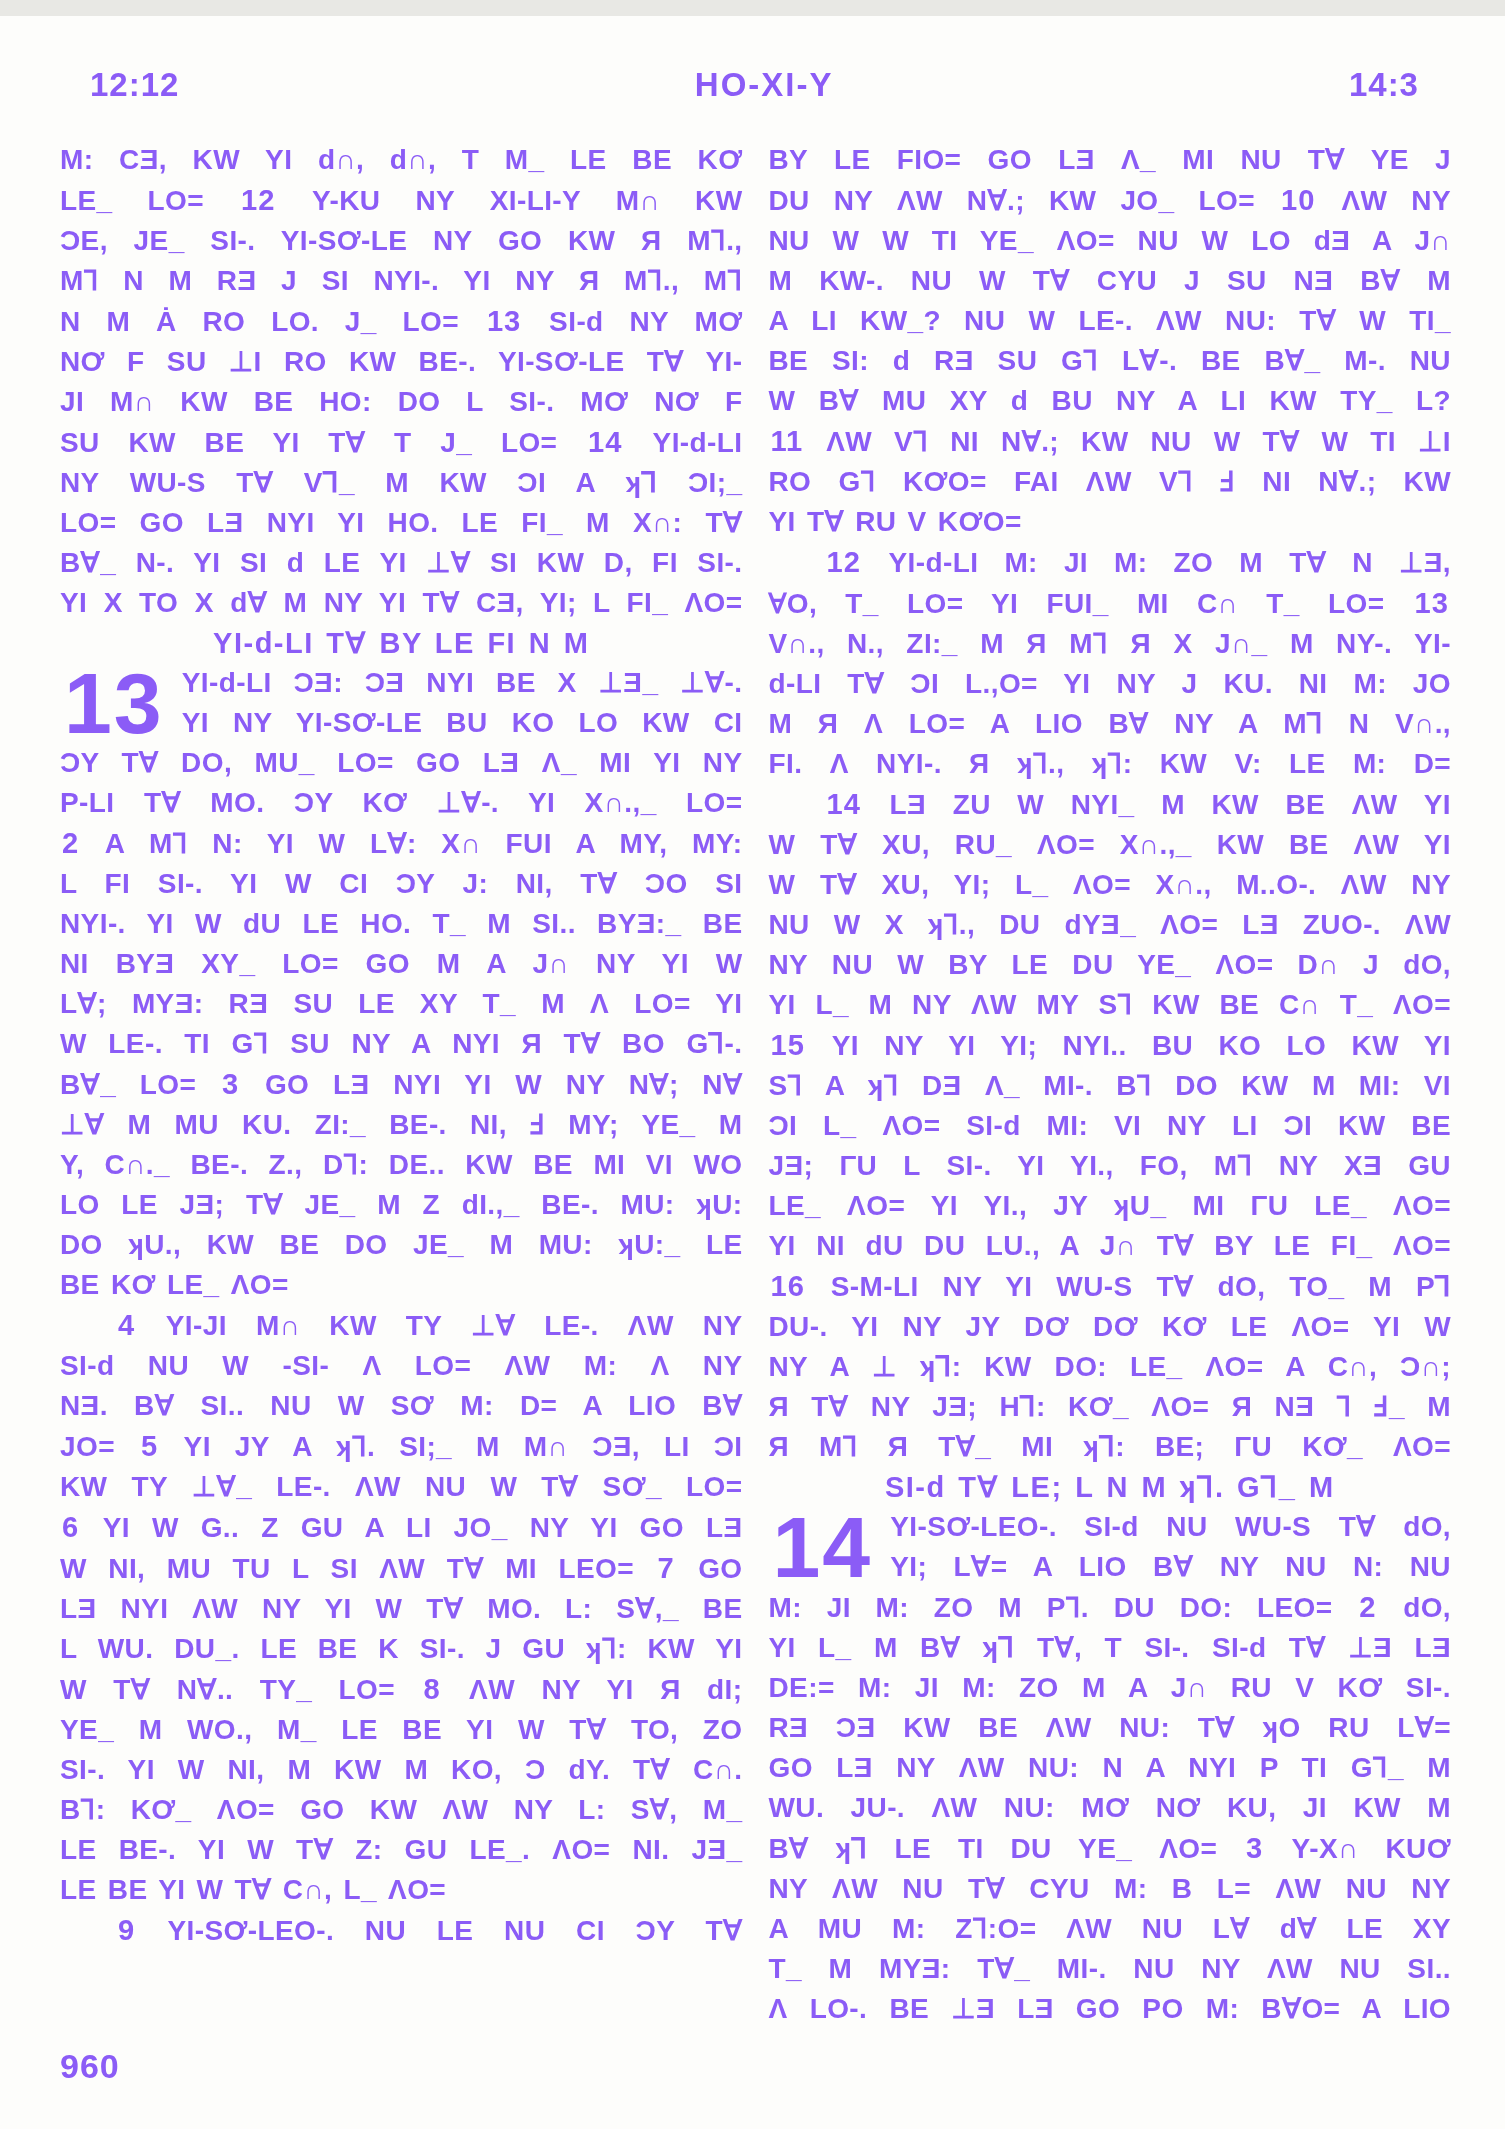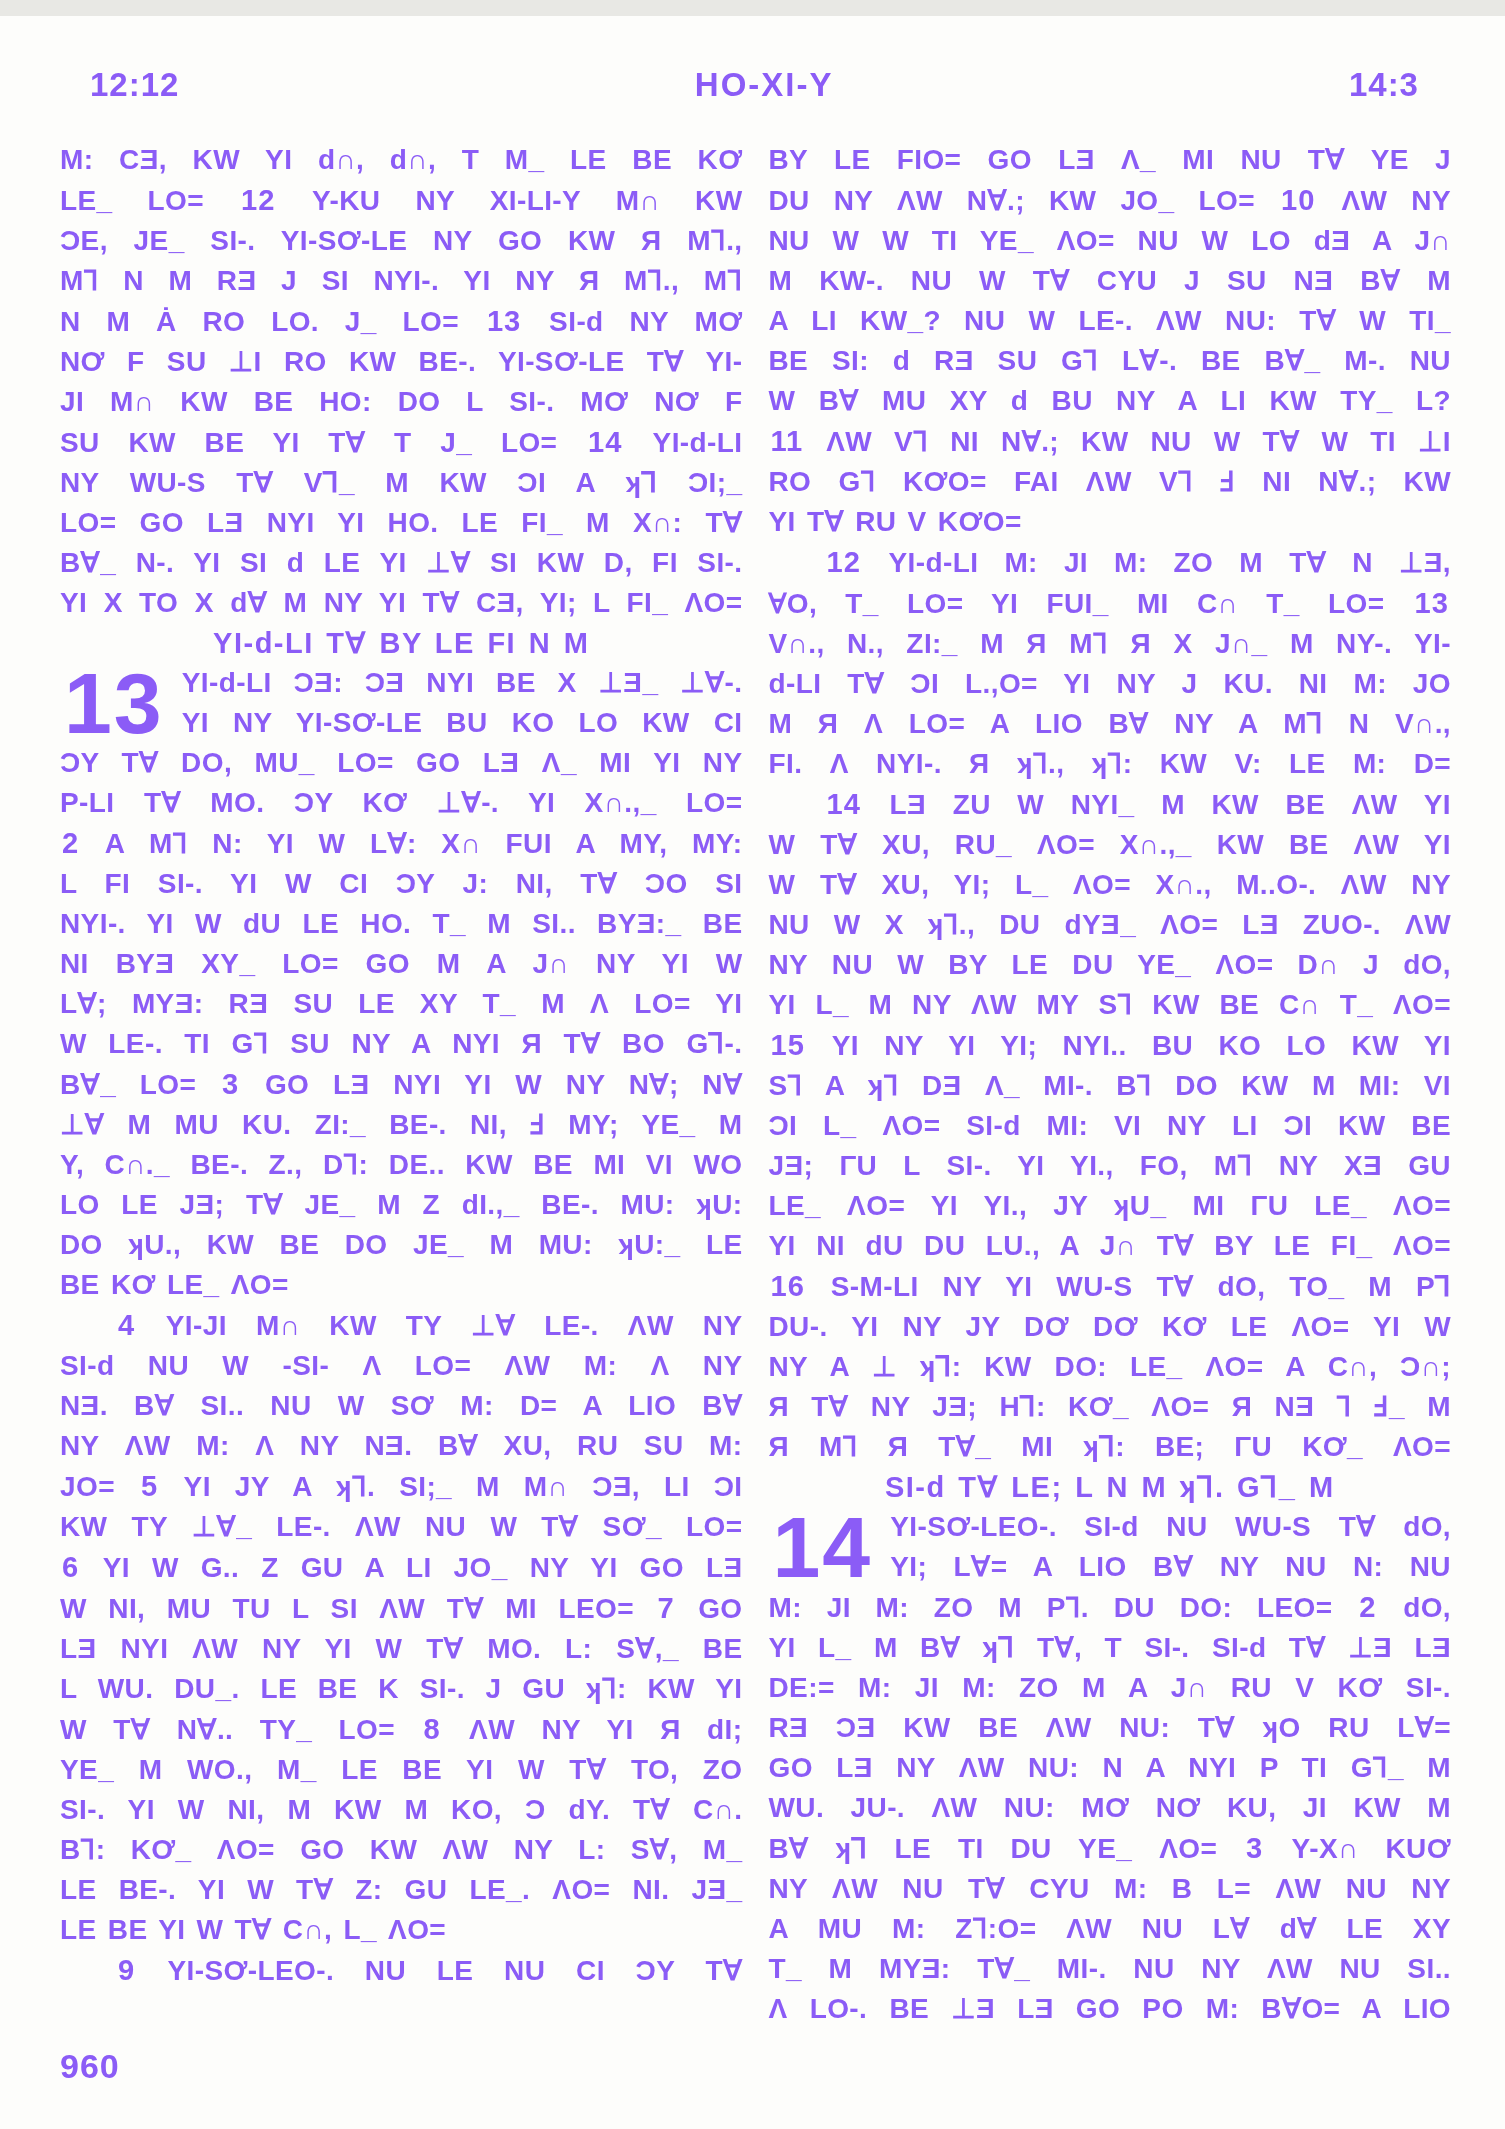--- a/index.html
+++ b/index.html
@@ -96,21 +96,20 @@
         <div class="ln j"><span>W LE-. TI G⅂ SU NY A NYI Я T∀ BO G⅂-.</span></div>
         <div class="ln j"><span>B∀_ LO= </span><span class="vn">3</span><span> GO LƎ NYI YI W NY N∀; N∀</span></div>
         <div class="ln j"><span>⊥∀ M MU KU. ZI:_ BE-. NI, Ⅎ MY; YE_ M</span></div>
         <div class="ln j"><span>Y, C∩._ BE-. Z., D⅂: DE.. KW BE MI VI WO</span></div>
         <div class="ln j"><span>LO LE JƎ; T∀ JE_ M Z dI.,_ BE-. MU: ʞU:</span></div>
         <div class="ln j"><span>DO ʞU., KW BE DO JE_ M MU: ʞU:_ LE</span></div>
         <div class="ln"><span>BE KƠ LE_ ΛO=</span></div>
         <div class="ln j ind"><span class="vn">4</span><span> YI-JI M∩ KW TY ⊥∀ LE-. ΛW NY</span></div>
         <div class="ln j"><span>SI-d NU W -SI- Λ LO= ΛW M: Λ NY</span></div>
         <div class="ln j"><span>NƎ. B∀ SI.. NU W SƠ M: D= A LIO B∀</span></div>
-        <div class="ln j"><span>NY ΛW M: Λ NY NƎ. B∀ XU, RU SU M:</span></div>
         <div class="ln j"><span>JO= </span><span class="vn">5</span><span> YI JY A ʞ⅂. SI;_ M M∩ ƆƎ, LI ƆI</span></div>
         <div class="ln j"><span>KW TY ⊥∀_ LE-. ΛW NU W T∀ SƠ_ LO=</span></div>
         <div class="ln j"><span class="vn">6</span><span> YI W G.. Z GU A LI JO_ NY YI GO LƎ</span></div>
         <div class="ln j"><span>W NI, MU TU L SI ΛW T∀ MI LEO= </span><span class="vn">7</span><span> GO</span></div>
         <div class="ln j"><span>LƎ NYI ΛW NY YI W T∀ MO. L: S∀,_ BE</span></div>
         <div class="ln j"><span>L WU. DU_. LE BE K SI-. J GU ʞ⅂: KW YI</span></div>
         <div class="ln j"><span>W T∀ N∀.. TY_ LO= </span><span class="vn">8</span><span> ΛW NY YI Я dI;</span></div>
         <div class="ln j"><span>YE_ M WO., M_ LE BE YI W T∀ TO, ZO</span></div>
         <div class="ln j"><span>SI-. YI W NI, M KW M KO, Ɔ dY. T∀ C∩.</span></div>
         <div class="ln j"><span>B⅂: KƠ_ ΛO= GO KW ΛW NY L: S∀, M_</span></div>

